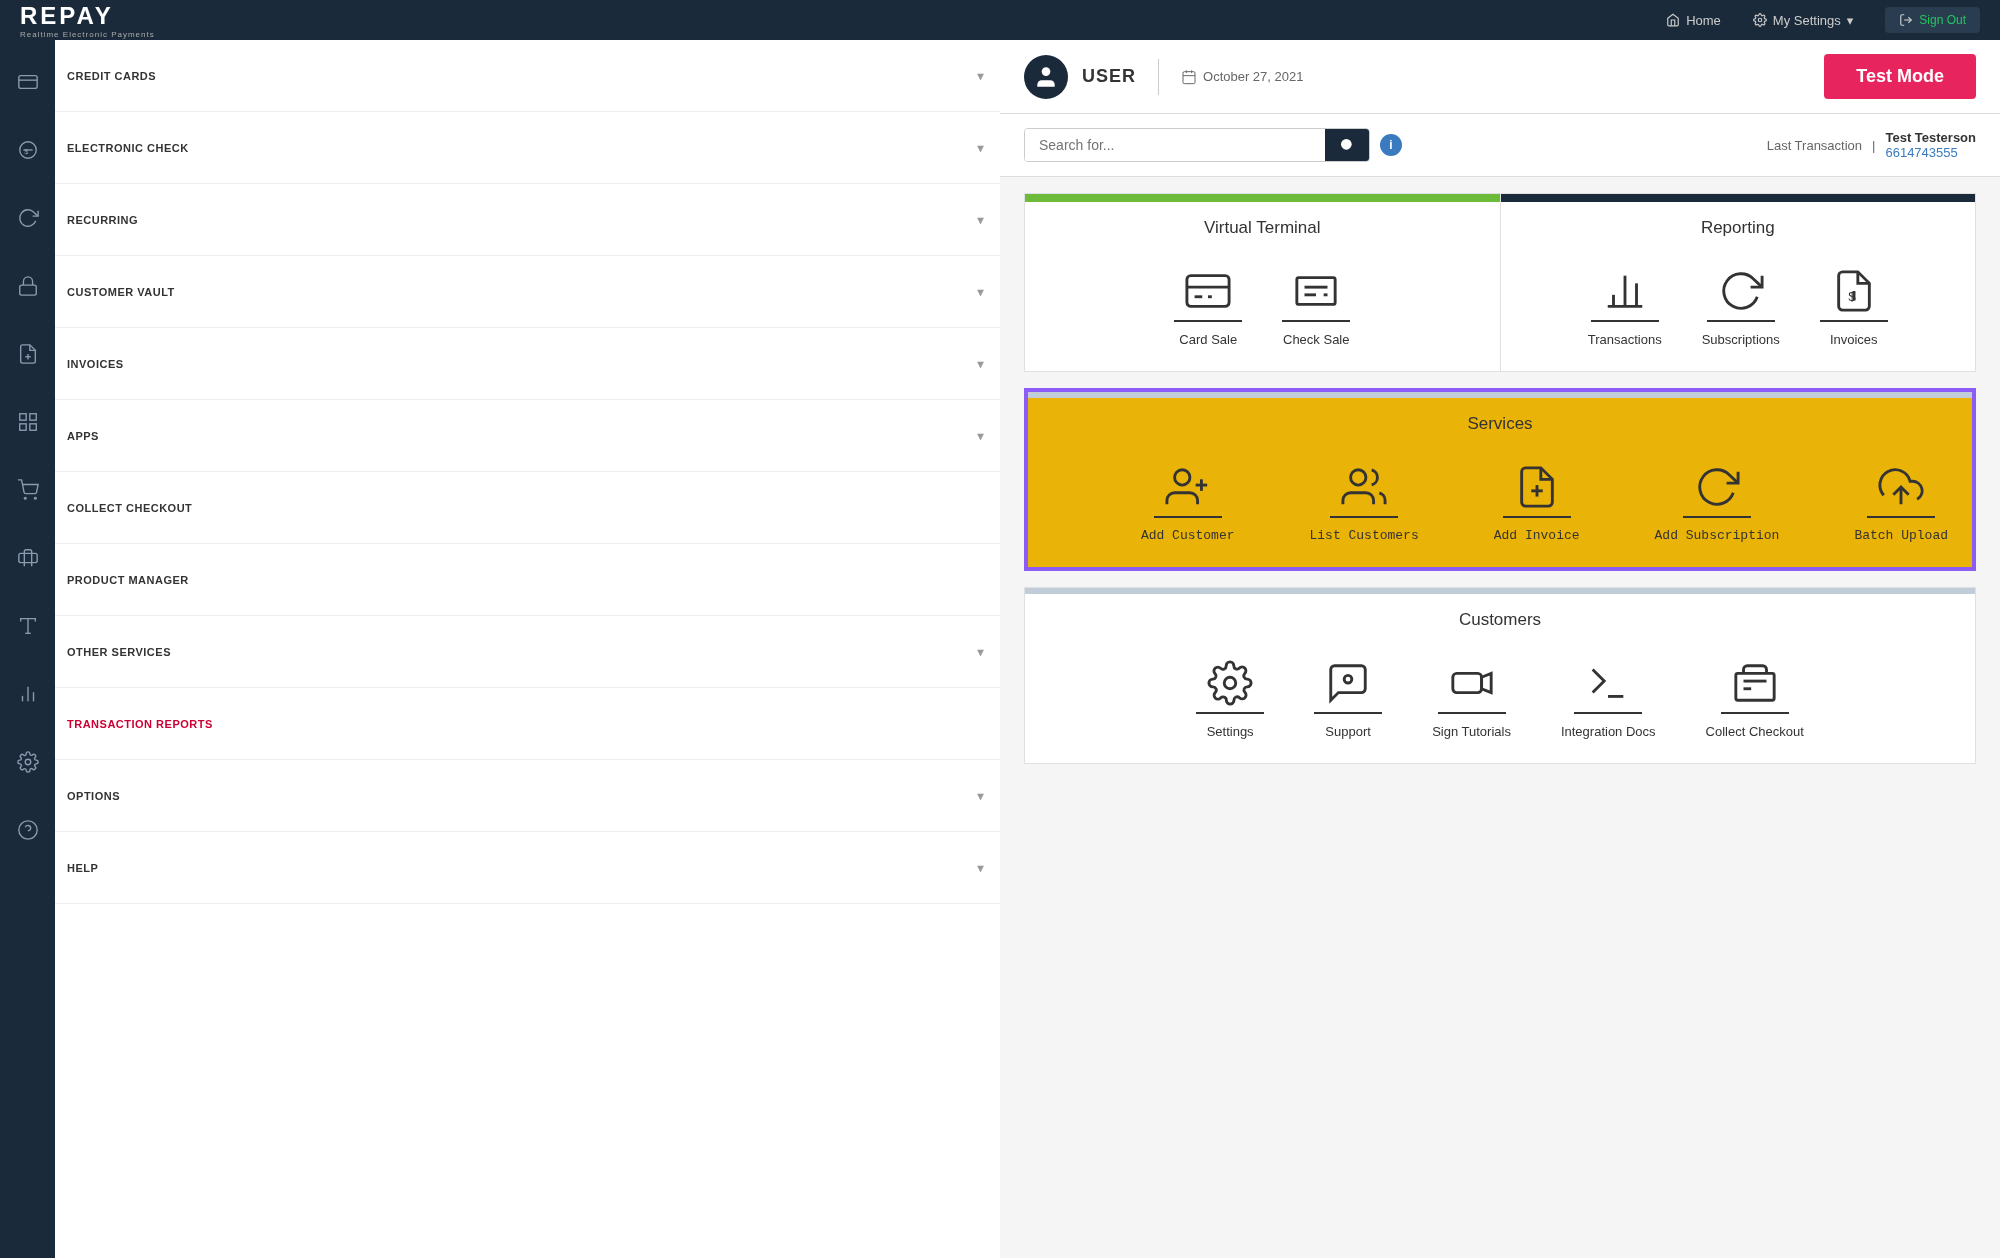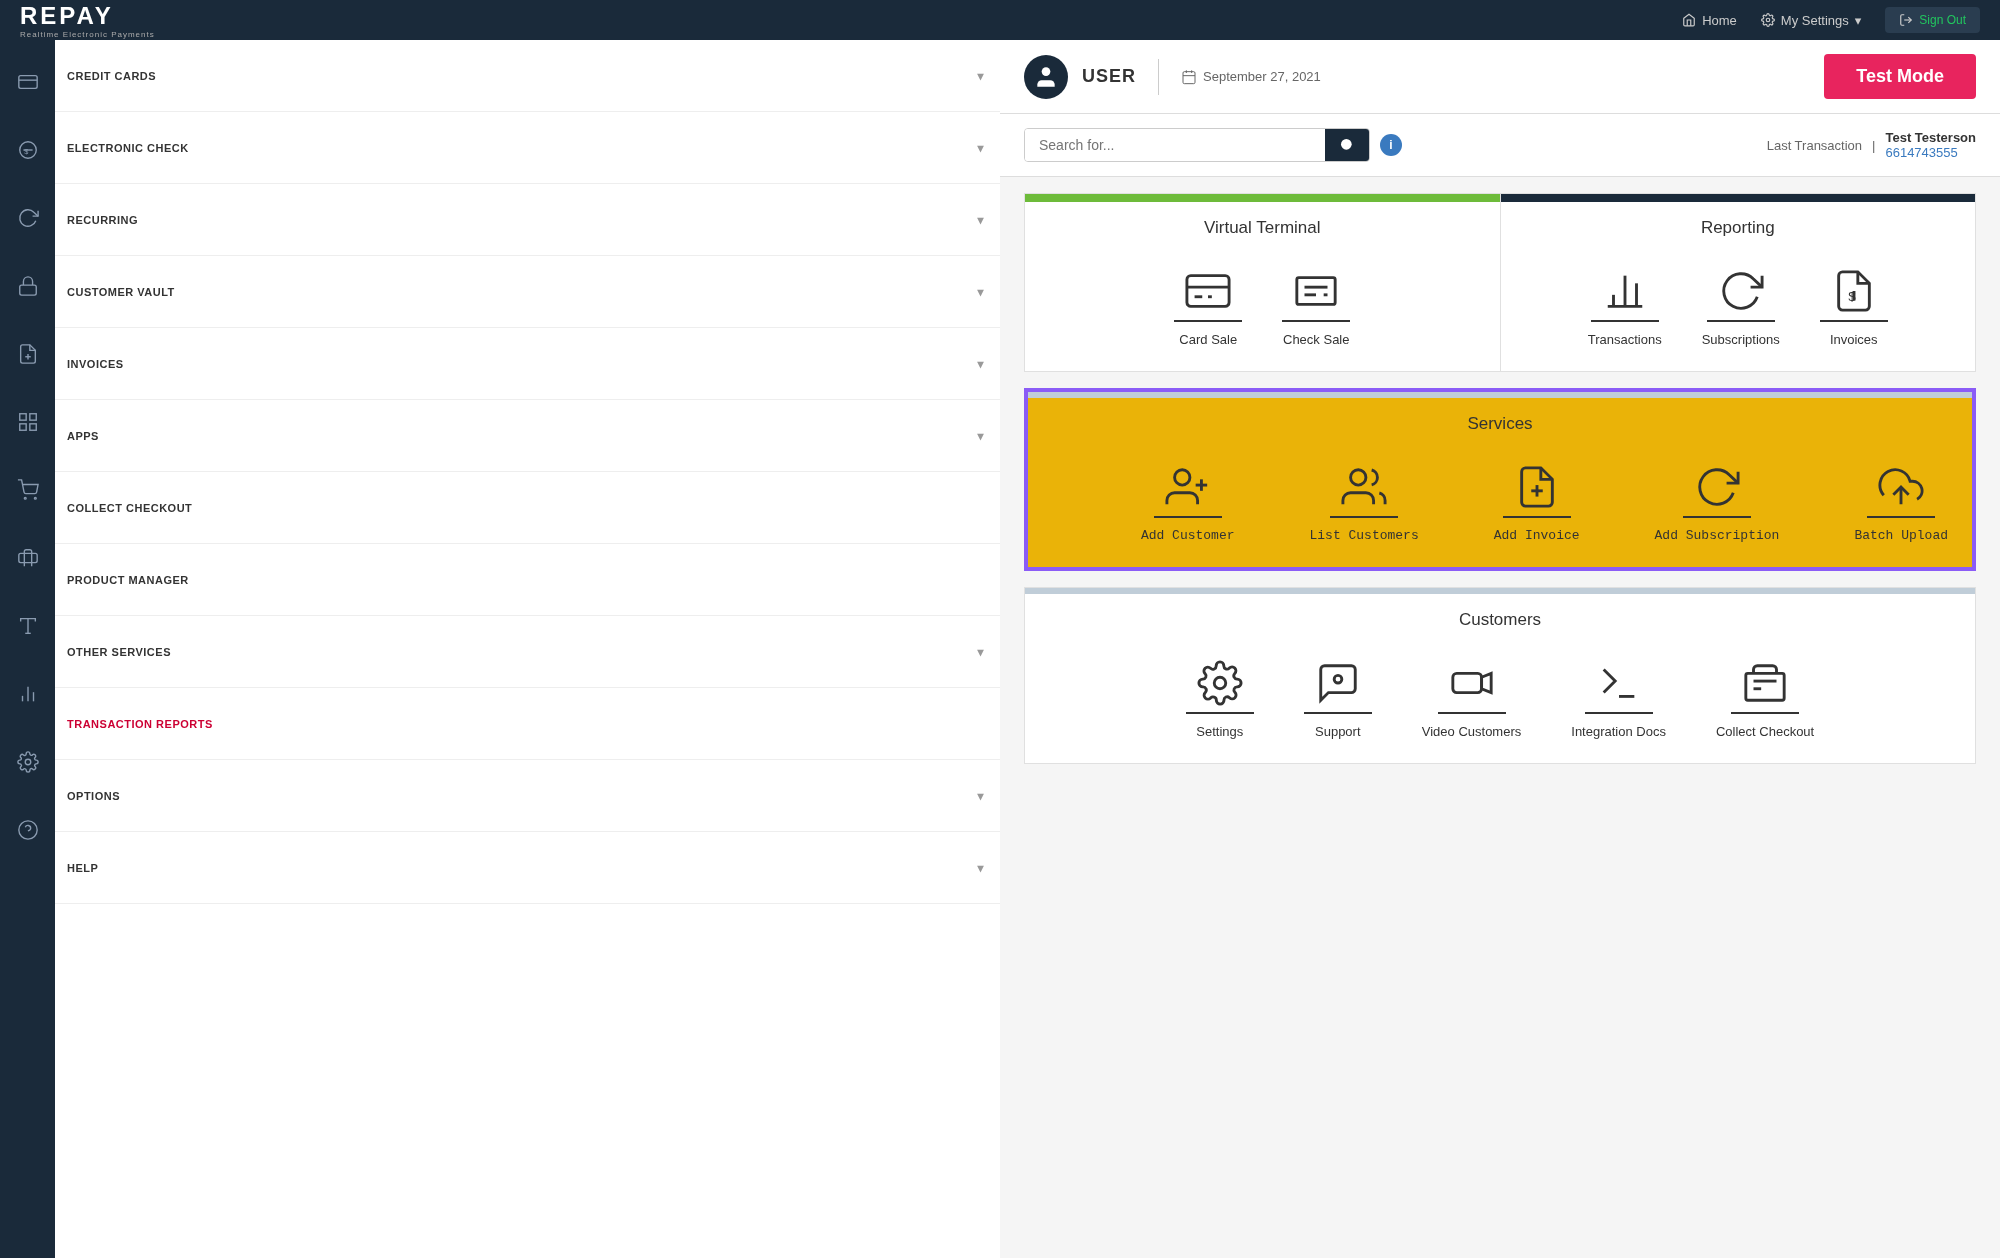--- a/index.html
+++ b/index.html
@@ -18,21 +18,21 @@
     .top-nav-logo {
       display: flex; flex-direction: column; align-items: flex-start;
     }
     .logo-repay {
       color: white; font-size: 24px; font-weight: 900; letter-spacing: 3px;
     }
     .logo-sub {
       color: #aaa; font-size: 8px; letter-spacing: 1px;
     }
     .top-nav-right {
-      display: flex; align-items: center; gap: 24px;
+      display: flex; align-items: center; gap: 32px;
     }
     .top-nav-link {
       color: #ccc; font-size: 13px; cursor: pointer; display: flex; align-items: center; gap: 6px;
     }
     .top-nav-signin {
       background: #2a3d50; color: #22c55e; font-size: 12px; padding: 6px 14px; border-radius: 4px; cursor: pointer; display: flex; align-items: center; gap: 6px;
     }
 
     
     .main-layout {
@@ -387,21 +387,21 @@
         </div>
         <span class="user-name">USER</span>
         <div class="divider-v"></div>
         <div class="header-date">
           <svg width="16" height="16" viewBox="0 0 24 24" fill="none" stroke="#666" stroke-width="1.5">
               <rect x="3" y="4" width="18" height="18" rx="2" ry="2"></rect>
               <line x1="16" y1="2" x2="16" y2="6"></line>
               <line x1="8" y1="2" x2="8" y2="6"></line>
               <line x1="3" y1="10" x2="21" y2="10"></line>
             </svg>
-          <span>September 27, 2021</span>
+          <span>October 27, 2021</span>
         </div>
       </div>
       <button class="test-mode-btn">Test Mode</button>
     </div>
 
     <div class="search-bar">
       <div class="search-left">
         <div class="search-input-wrap">
           <input type="text" class="search-input" placeholder="Search for..." style="">
           <button class="search-btn">
@@ -591,21 +591,21 @@
             <span class="icon-label">Support</span>
           </div>
 
           <div class="icon-item">
             <div class="icon-box">
               <svg viewBox="0 0 24 24" fill="none" stroke="#333" stroke-width="1.5" width="46" height="46">
                 <rect x="2" y="7" width="15" height="10" rx="2"></rect>
                 <polygon points="17,9 22,7 22,17 17,15"></polygon>
               </svg>
             </div>
-            <span class="icon-label">Video Customers</span>
+            <span class="icon-label">Sign Tutorials</span>
           </div>
 
           <div class="icon-item">
             <div class="icon-box">
               <svg viewBox="0 0 24 24" fill="none" stroke="#333" stroke-width="1.5" width="46" height="46">
                 <polyline points="4,17 10,11 4,5"></polyline>
                 <line x1="12" y1="19" x2="20" y2="19"></line>
               </svg>
             </div>
             <span class="icon-label">Integration Docs</span>

